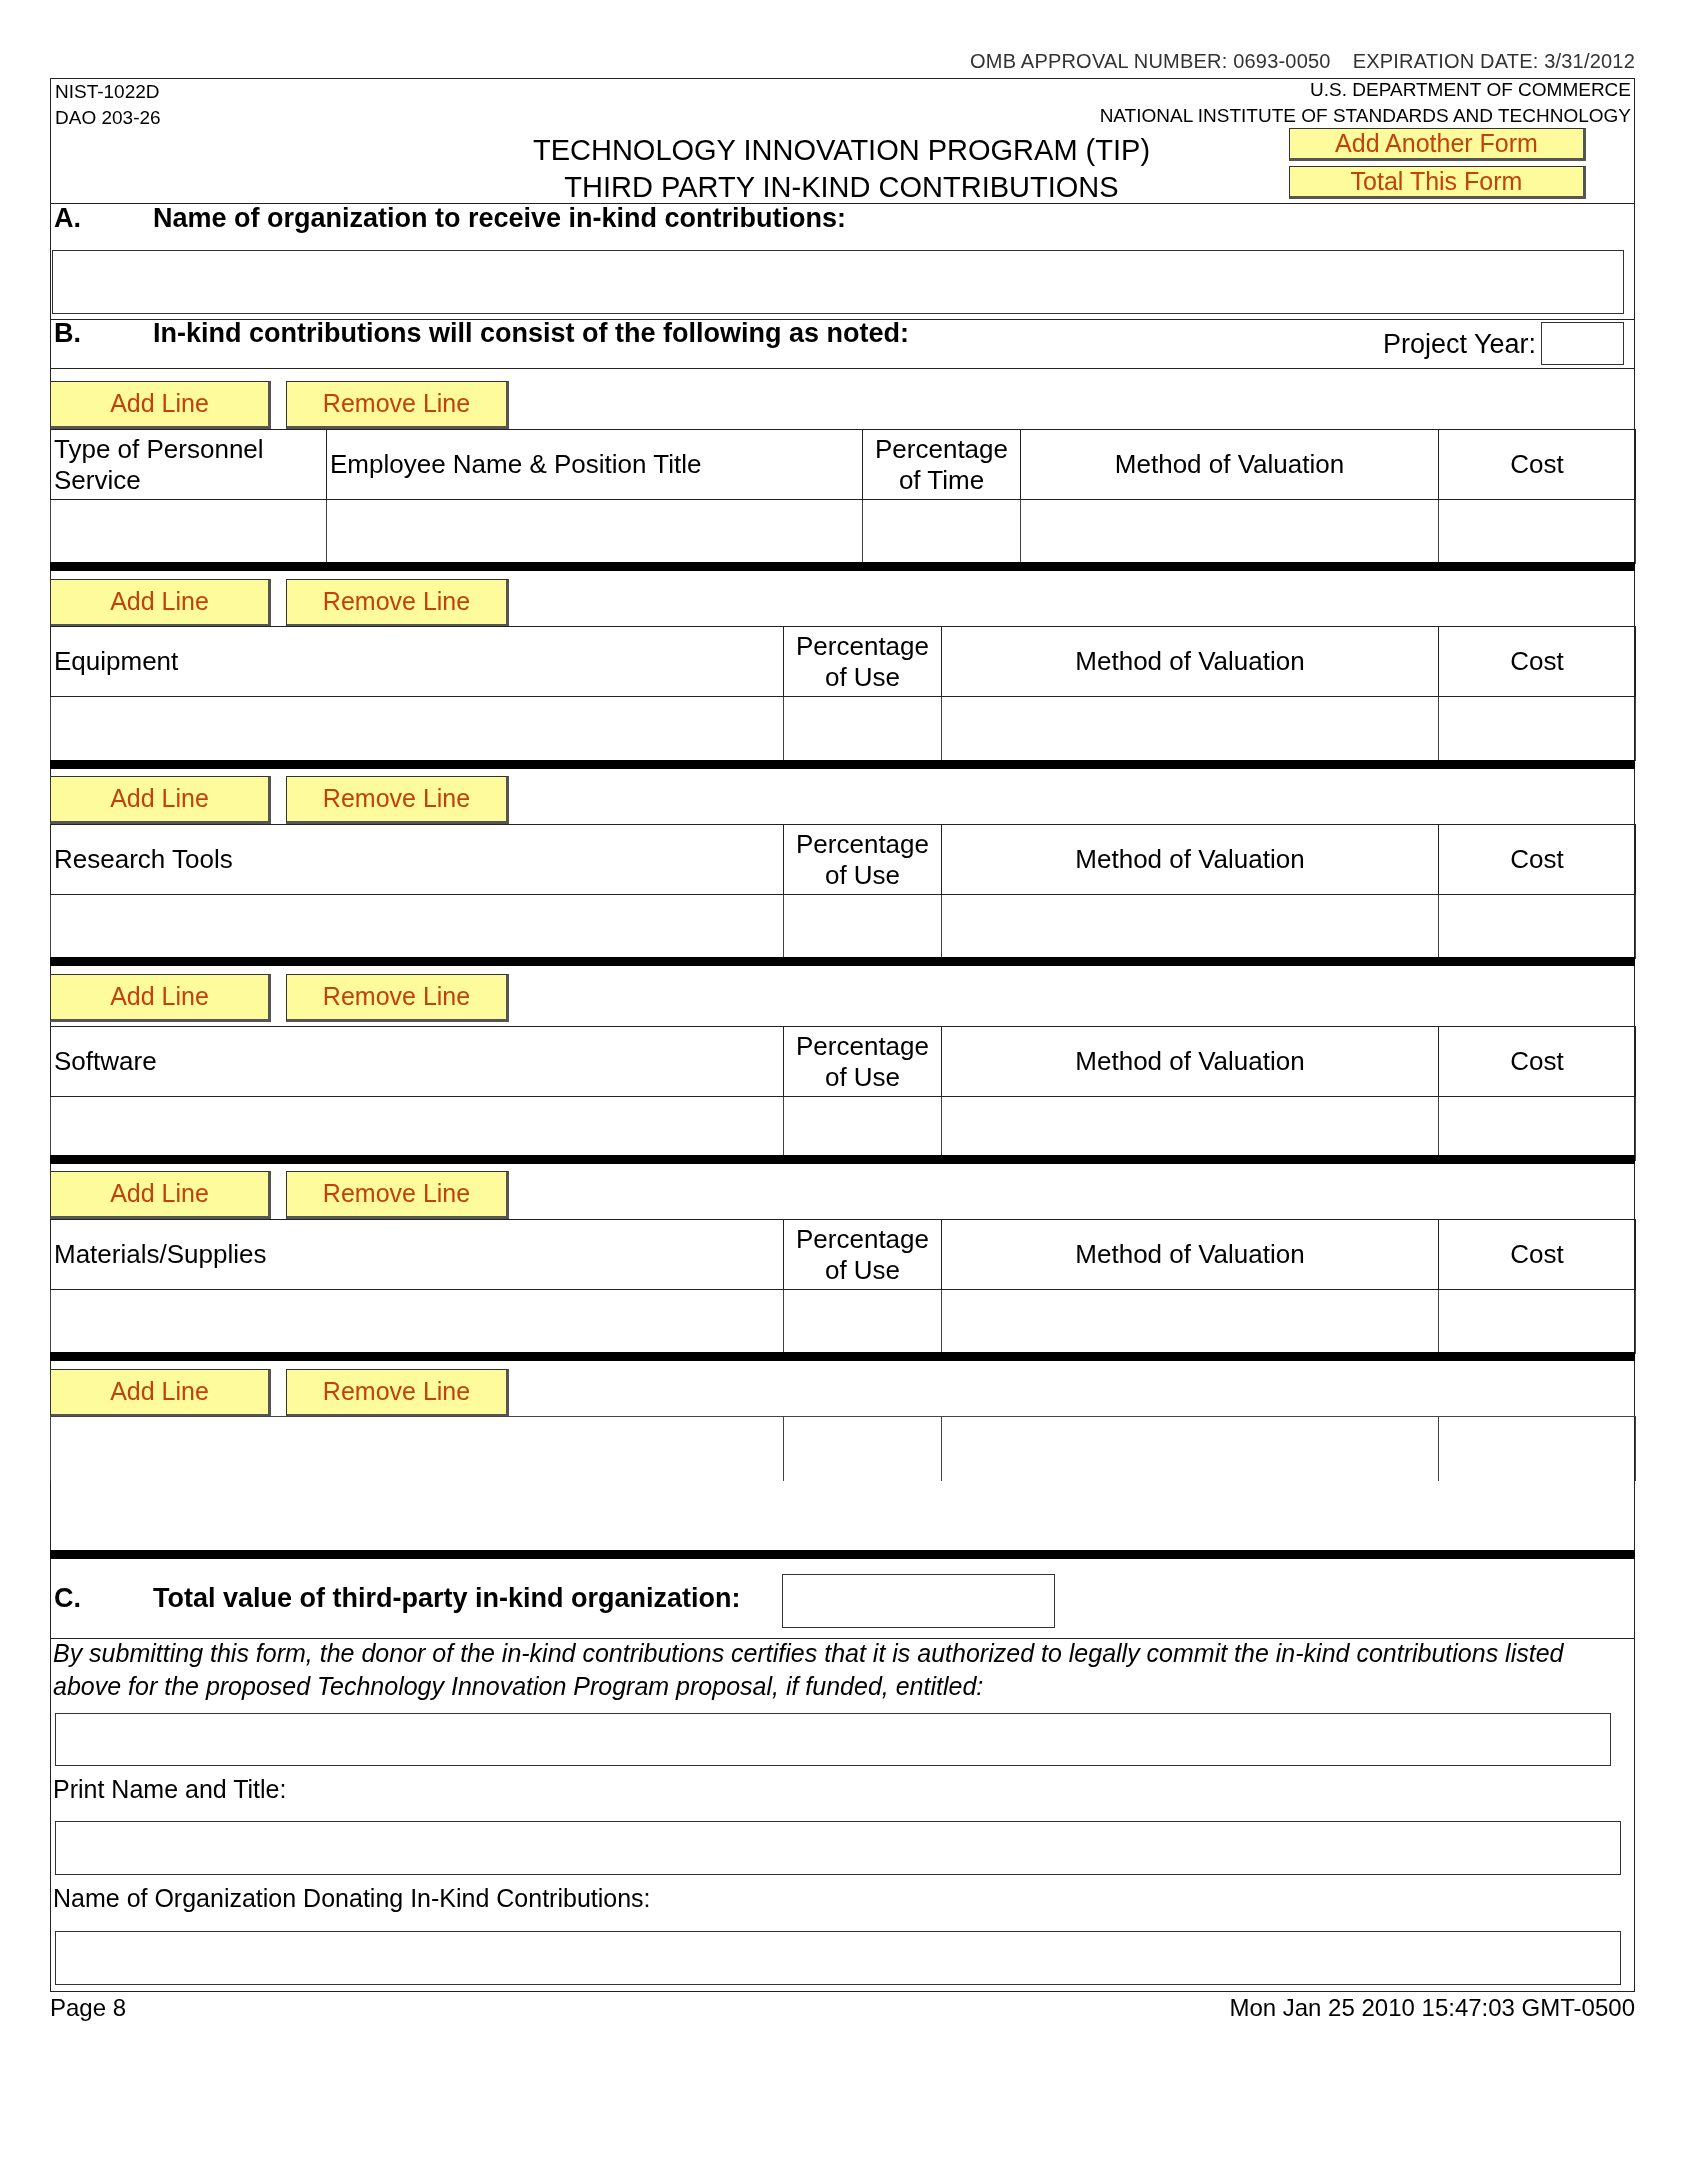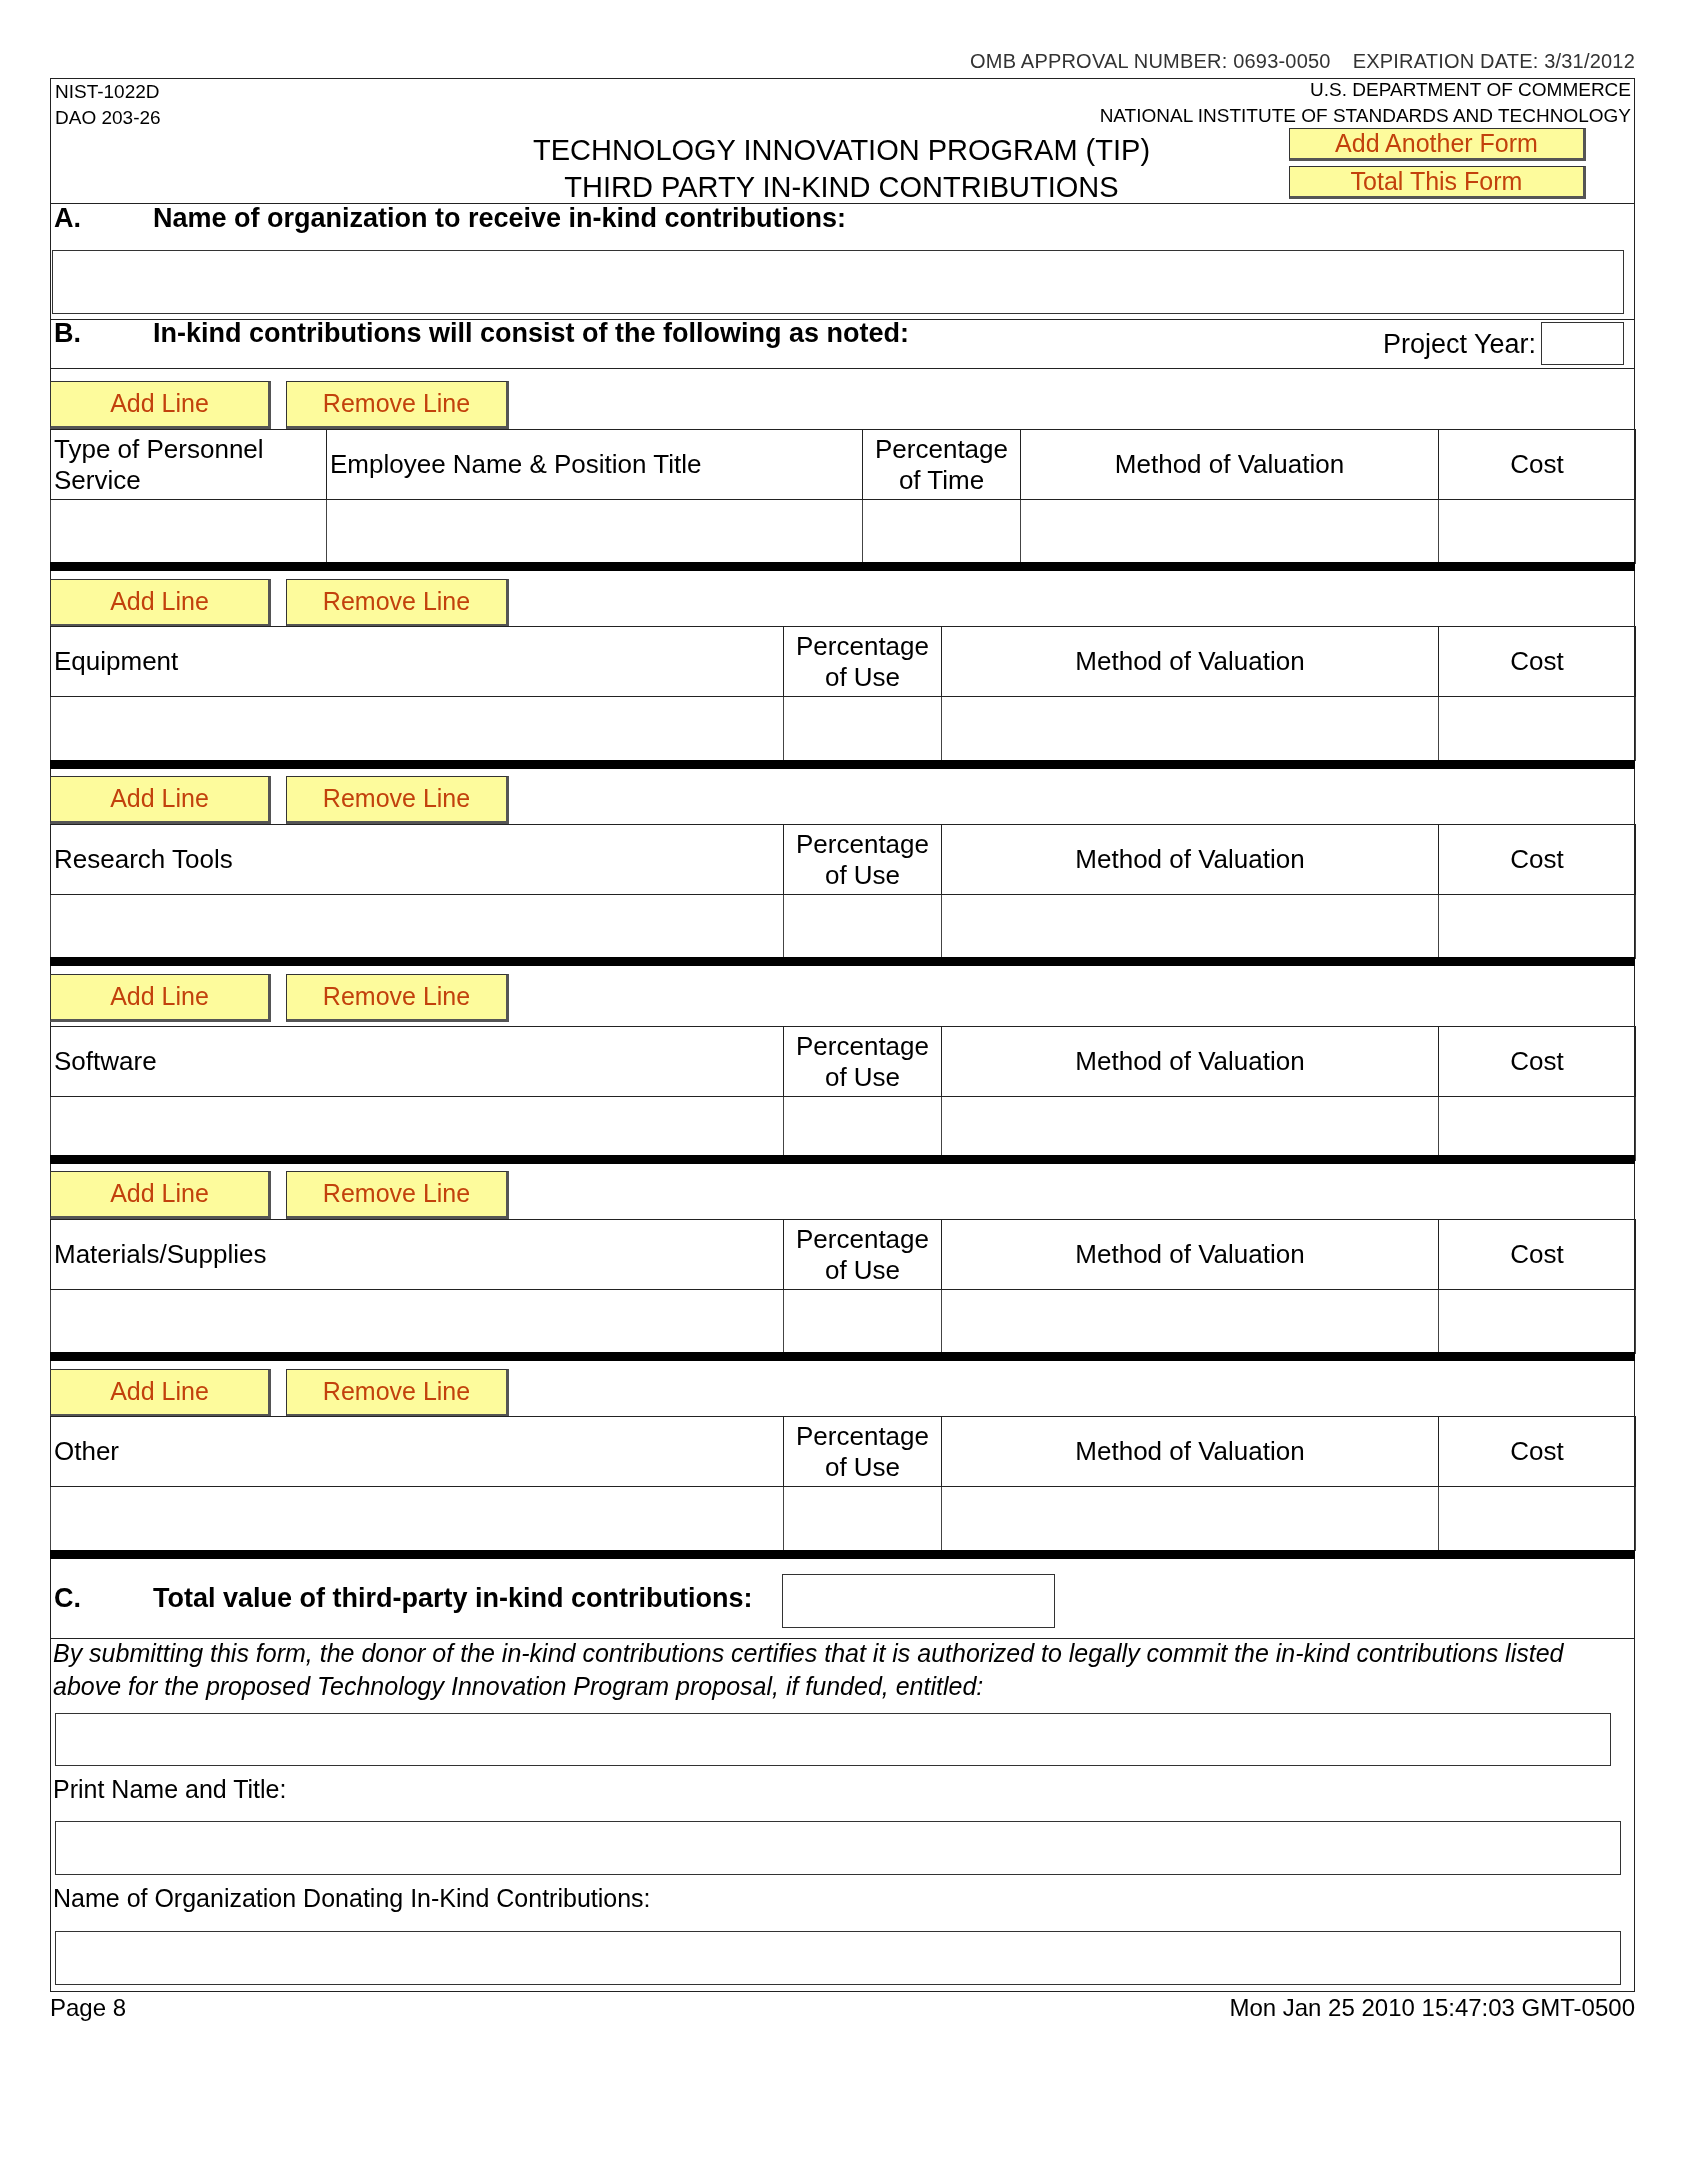--- a/index.html
+++ b/index.html
@@ -192,39 +192,33 @@
     <div class="ybtn" style="left:50px;top:1369px;width:221px;height:48px;line-height:43px;">Add Line</div>
     <div class="ybtn" style="left:286px;top:1369px;width:223px;height:48px;line-height:43px;">Remove Line</div>
     <table class="grid" style="top:1416px;">
       <colgroup>
         <col style="width:733px">
         <col style="width:158px">
         <col style="width:497px">
         <col style="width:197px">
       </colgroup>
       <tbody>
-        <tr class="hdr">
-          <td>Other</td>
-          <td class="c">Percentage of Use</td>
-          <td class="c">Method of Valuation</td>
-          <td class="c">Cost</td>
-        </tr>
         <tr class="data">
           <td></td>
           <td></td>
           <td></td>
           <td></td>
         </tr>
       </tbody>
     </table>
     <div class="thick" style="top:1550px;"></div>
   </div>
 
 <div class="abs sec-label" style="left:54px;top:1583px;">C.</div>
-<div class="abs sec-label" style="left:153px;top:1583px;">Total value of third-party in-kind contributions:</div>
+<div class="abs sec-label" style="left:153px;top:1583px;">Total value of third-party in-kind organization:</div>
 <div class="field" style="left:782px;top:1574px;width:273px;height:54px;"></div>
 <div class="hline" style="top:1638px;"></div>
 
 <div class="abs cert">By submitting this form, the donor of the in-kind contributions certifies that it is authorized to legally commit the in-kind contributions listed above for the proposed Technology Innovation Program proposal, if funded, entitled:</div>
 <div class="field" style="left:55px;top:1713px;width:1556px;height:53px;"></div>
 
 <div class="abs plain" style="left:53px;top:1775px;">Print Name and Title:</div>
 <div class="field" style="left:55px;top:1821px;width:1566px;height:54px;"></div>
 
 <div class="abs plain" style="left:53px;top:1884px;">Name of Organization Donating In-Kind Contributions:</div>

